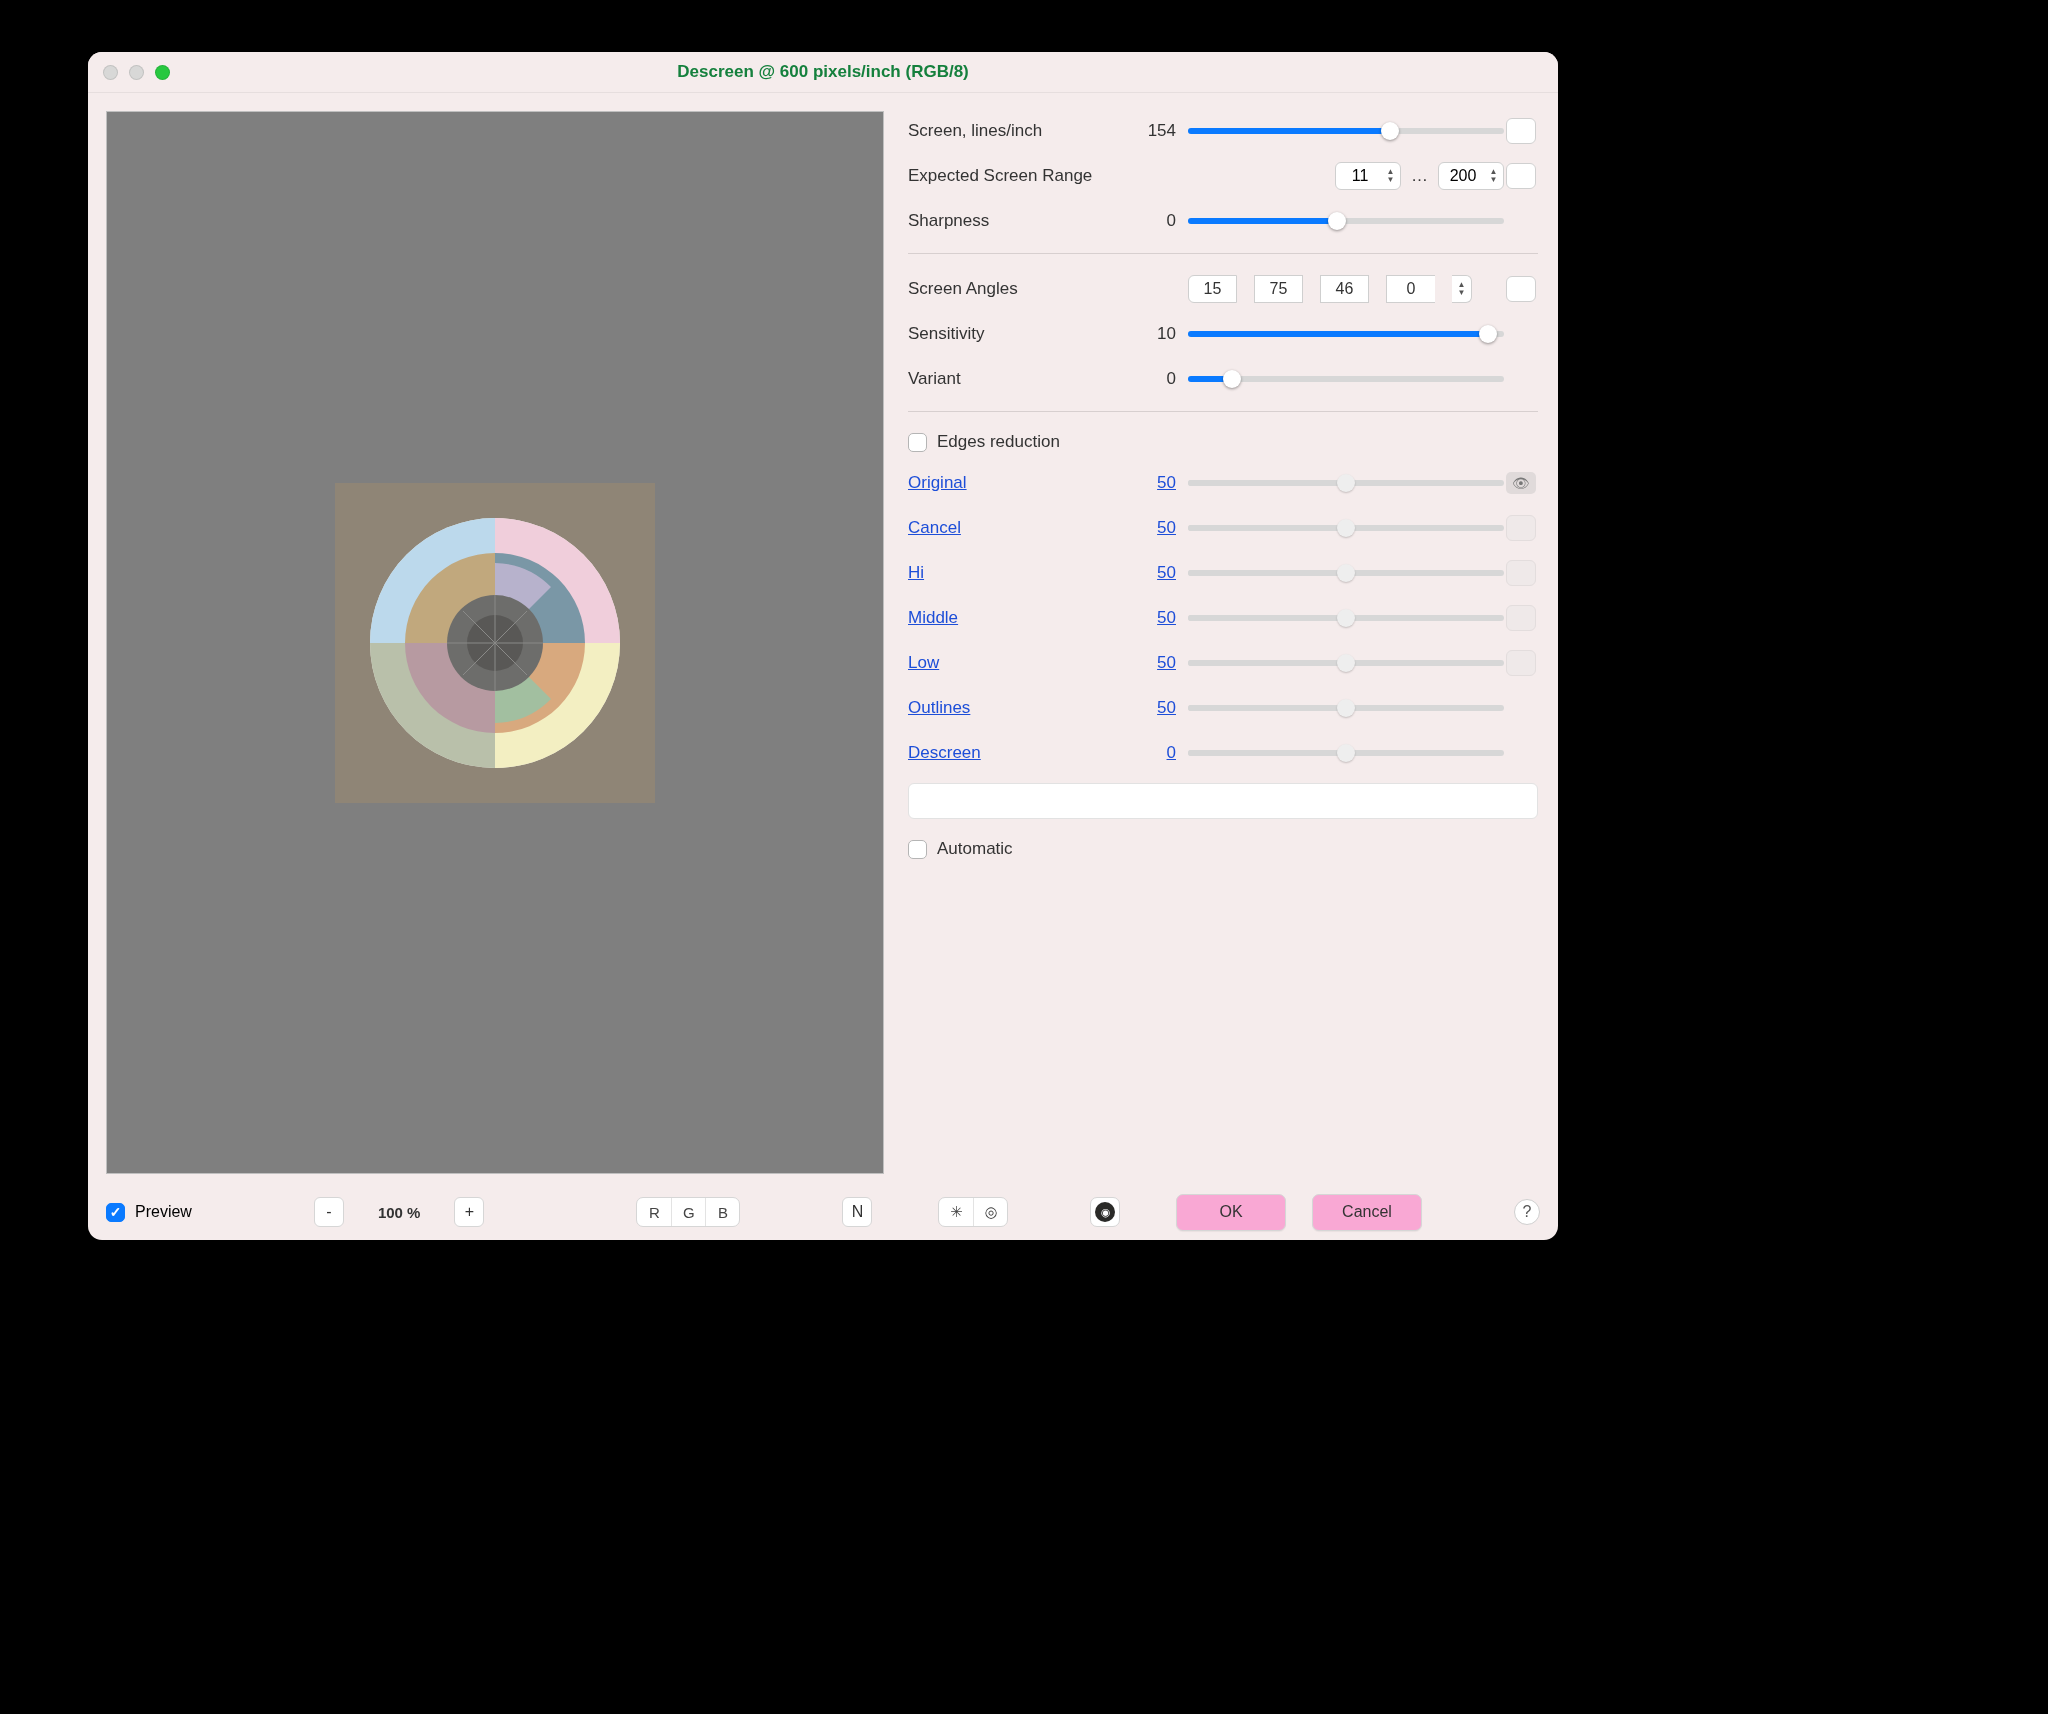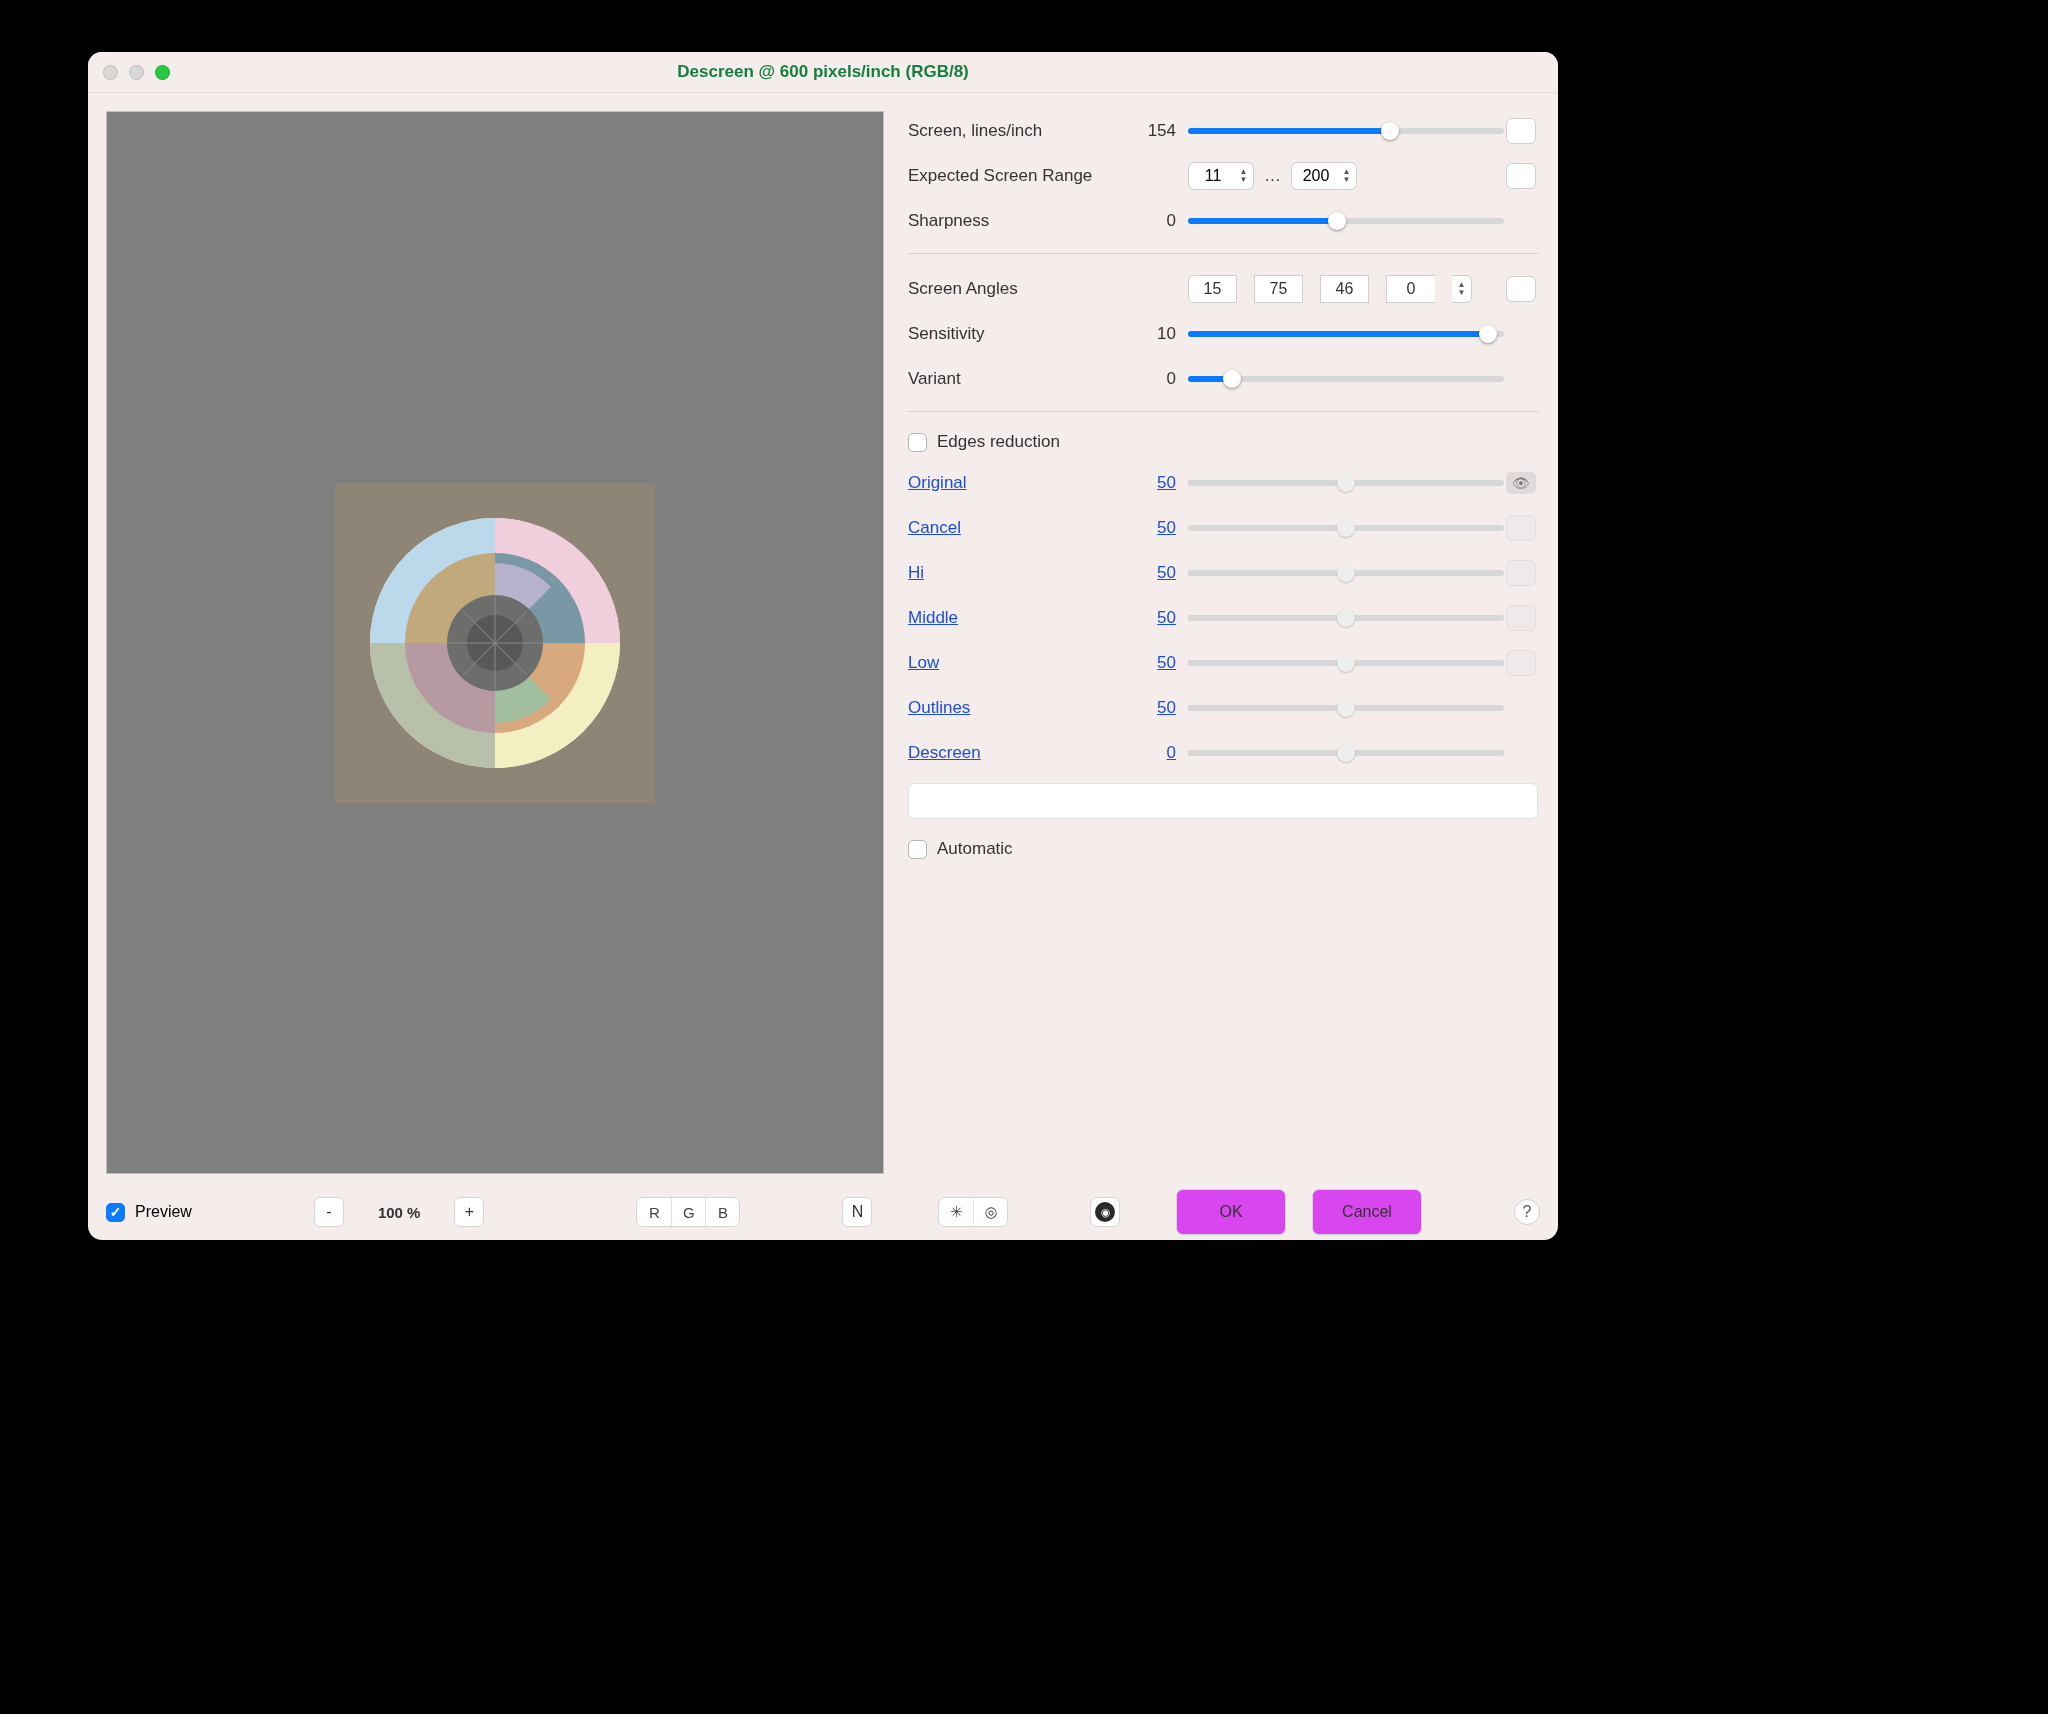--- a/index.html
+++ b/index.html
@@ -73,21 +73,21 @@
   .disabled-text { color: #1d4ed8; text-decoration: underline; }
   .eye-chip { width:30px; height:22px; background:#e0dada; border-radius:5px; display:flex; align-items:center; justify-content:center; font-size:14px; color:#777; }
   .white-bar { height:36px; background:#fff; border:1px solid #e2e2e2; border-radius:6px; margin: 8px 0 14px 0; }
   .bottom-bar {
     height: 56px;
     display:flex;
     align-items:center;
     padding: 0 18px;
     gap: 26px;
   }
-  .btn { height:46px; padding: 0 22px; background:#d946ef; border:1px solid #d6d6d6; border-radius:7px; font-size:16px; color:#333; display:inline-flex; align-items:center; justify-content:center; box-shadow: 0 1px 1px rgba(0,0,0,0.05);}
+  .btn { height:37px; padding: 0 22px; background:#f9a8d4; border:1px solid #d6d6d6; border-radius:7px; font-size:16px; color:#333; display:inline-flex; align-items:center; justify-content:center; box-shadow: 0 1px 1px rgba(0,0,0,0.05);}
   .sq-btn { width:30px; height:30px; background:#fff; border:1px solid #d6d6d6; border-radius:6px; display:inline-flex; align-items:center; justify-content:center; font-size:16px; color:#333; }
   .segmented { display:flex; height:30px; border:1px solid #d6d6d6; border-radius:7px; overflow:hidden; background:#fff; }
   .segmented .seg { width:34px; display:flex; align-items:center; justify-content:center; font-size:15px; color:#444; }
   .segmented .seg + .seg { border-left:1px solid #e3e3e3; }
   .circle-btn-dark { width:30px; height:30px; border-radius:7px; border:1px solid #d6d6d6; background:#fff; display:inline-flex; align-items:center; justify-content:center;}
   .circle-btn-dark .inner { width:20px; height:20px; border-radius:50%; background:#2a2a28; display:flex; align-items:center; justify-content:center; color:#fff; font-size:11px;}
   .help-circle { width:26px; height:26px; border-radius:50%; border:1px solid #cfcfcf; background:#fff; display:flex; align-items:center; justify-content:center; font-size:16px; color:#555; }
   .zoom-label { font-size:15px; font-weight:600; color:#333; padding:0 8px; }
 </style>
 </head>
@@ -152,21 +152,21 @@
           </div>
         </div>
         <div class="tail">
             <div class="small-box"></div>
           </div>
       </div>
 
       <div class="row">
         <div class="label">Expected Screen Range</div>
         <div class="value"></div>
-        <div class="control" style="justify-content:flex-start; gap:10px;">
+        <div class="control" style="justify-content:flex-end; gap:10px;">
           <div class="stepper">
             <input value="11" style="">
             <div class="arrows">
                 <span>▲</span>
                 <span>▼</span>
               </div>
           </div>
           <span>…</span>
           <div class="stepper">
             <input value="200" style="">

